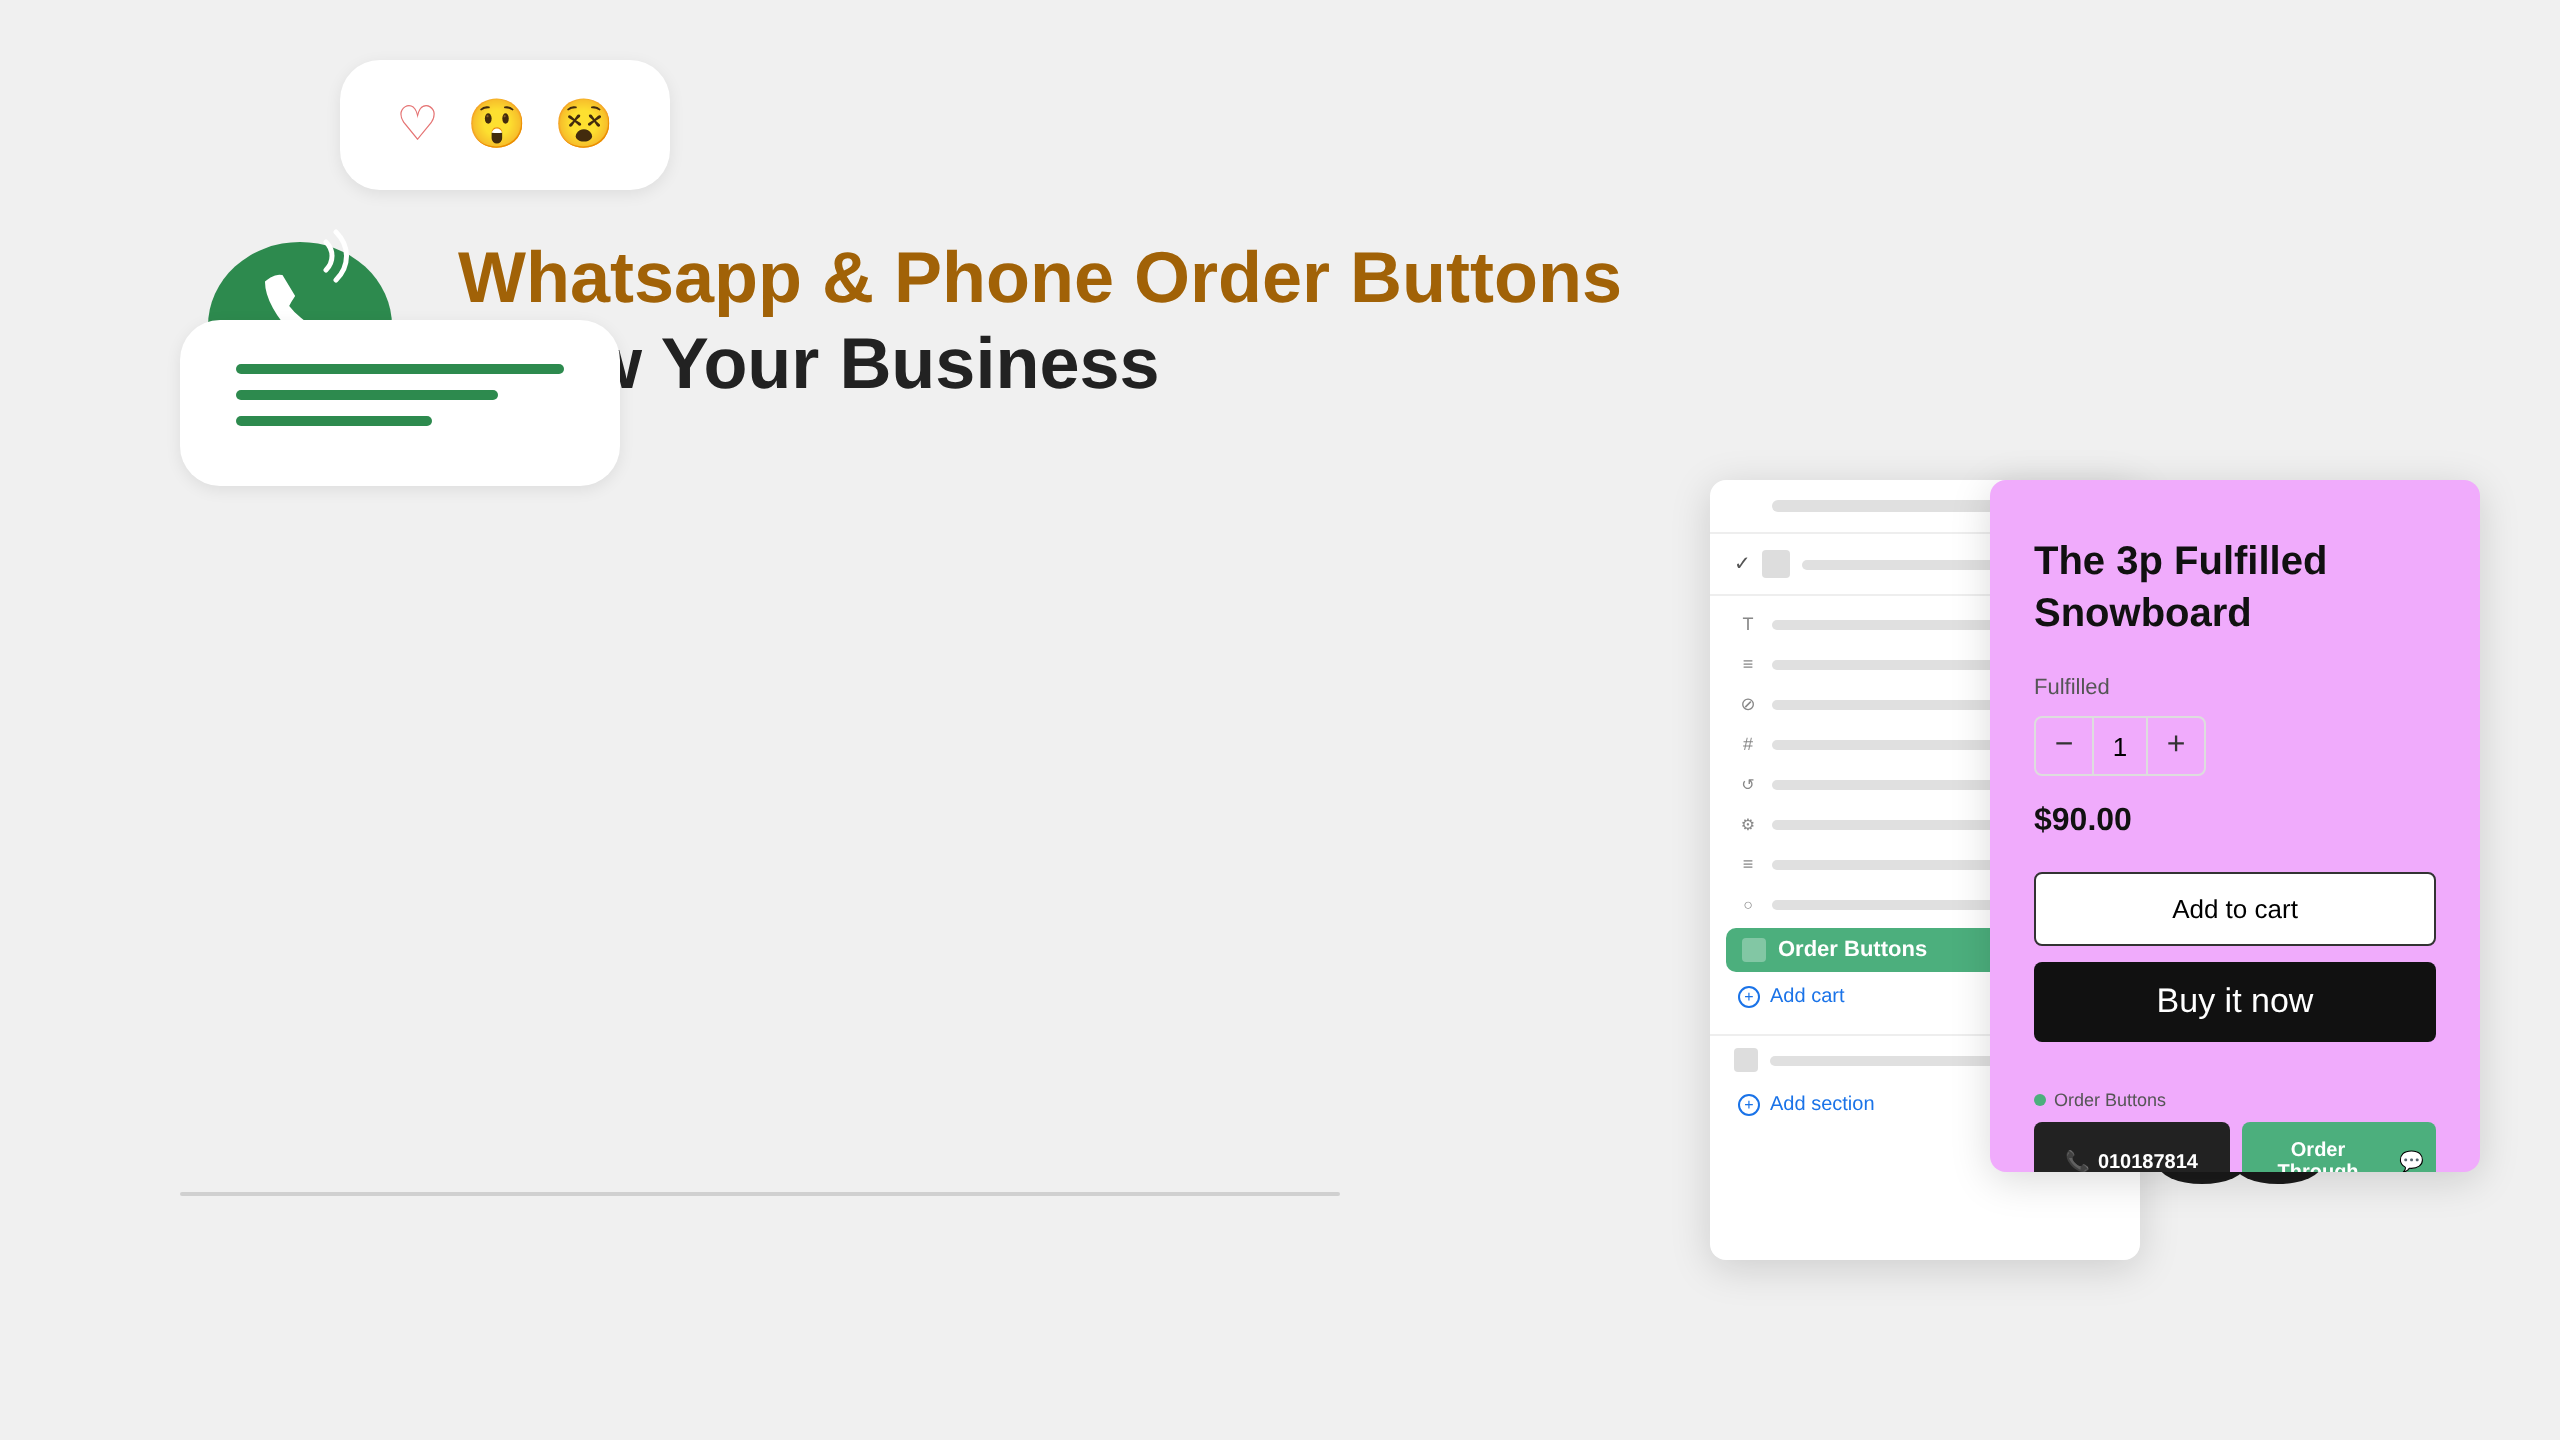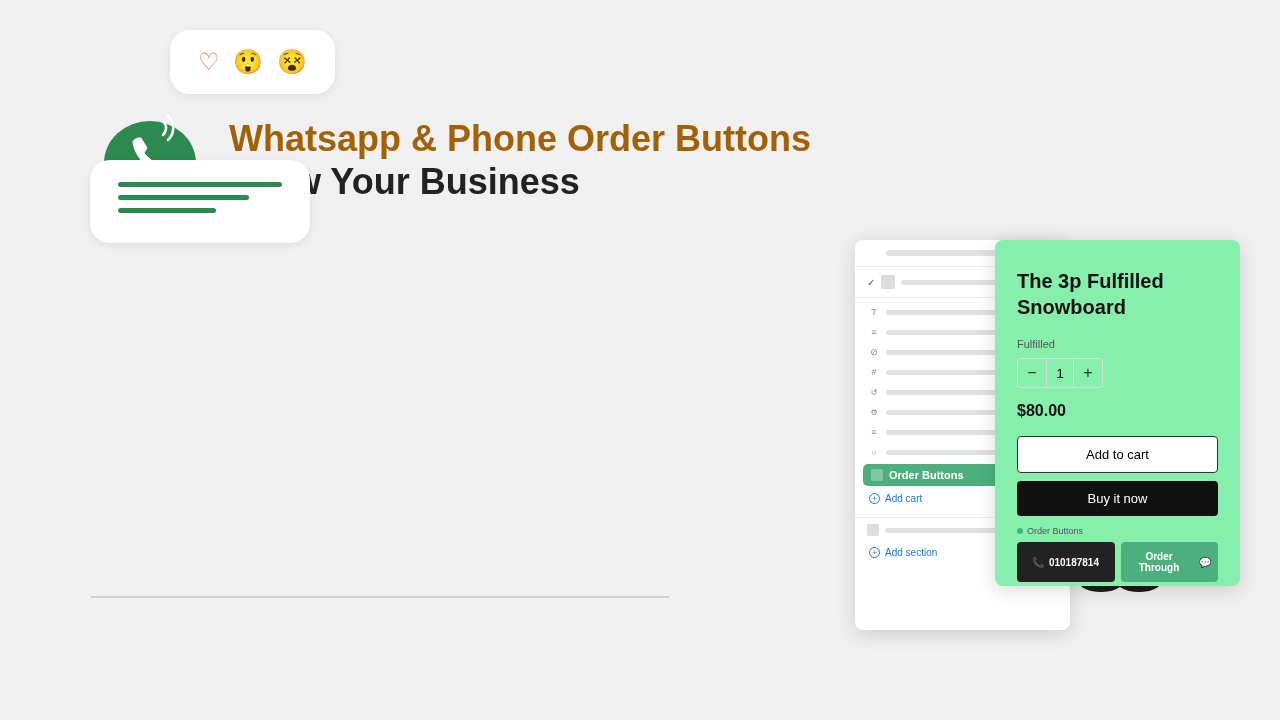--- a/index.html
+++ b/index.html
@@ -238,21 +238,21 @@
       font-size: 10px;
     }
 
     
     .product-panel {
       position: absolute;
       right: 40px;
       top: 240px;
       width: 245px;
       height: 346px;
-      background: #86efac;
+      background: #f0abfc;
       border-radius: 8px;
       box-shadow: 0 4px 20px rgba(0,0,0,0.15);
       padding: 28px 22px 20px;
       overflow: hidden;
     }
 
     .product-title {
       font-size: 20px;
       font-weight: 800;
       color: #111;
@@ -321,24 +321,24 @@
       text-align: center;
     }
 
     .btn-buy-now {
       width: 100%;
       padding: 10px;
       background: #111;
       color: white;
       border: none;
       border-radius: 4px;
-      font-size: 13px;
+      font-size: 17px;
       font-weight: 500;
       cursor: pointer;
-      margin-bottom: 10px;
+      margin-bottom: 24px;
       text-align: center;
     }
 
     .order-buttons-label {
       display: flex;
       align-items: center;
       gap: 4px;
       font-size: 9px;
       color: #555;
       margin-bottom: 6px;
@@ -552,21 +552,21 @@
   <h2 class="product-title">The 3p Fulfilled Snowboard</h2>
 
   <div class="product-quantity-label">Fulfilled</div>
 
   <div class="quantity-control">
     <button class="qty-btn">−</button>
     <div class="qty-value">1</div>
     <button class="qty-btn">+</button>
   </div>
 
-  <div class="product-price">$80.00</div>
+  <div class="product-price">$90.00</div>
 
   <button class="btn-add-to-cart">Add to cart</button>
 
   <button class="btn-buy-now">Buy it now</button>
 
   
   <div class="order-buttons-label">
     <div class="order-buttons-label-dot"></div>
     <span>Order Buttons</span>
   </div>

